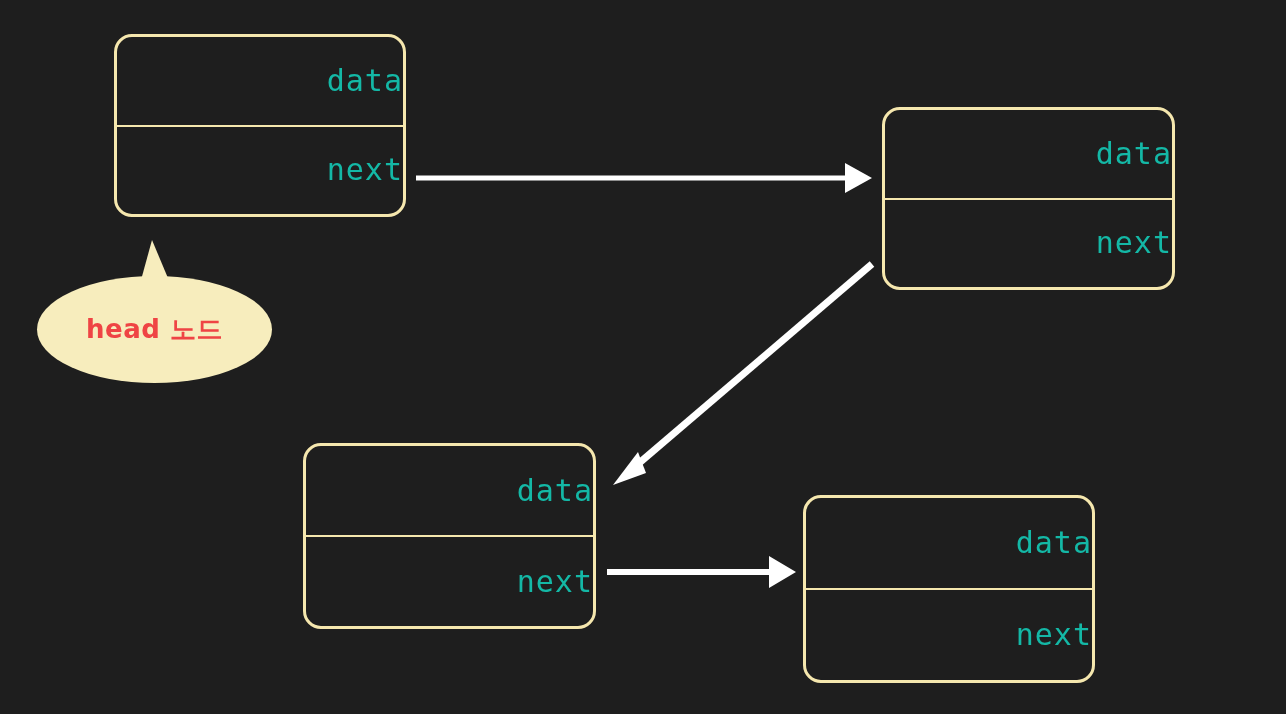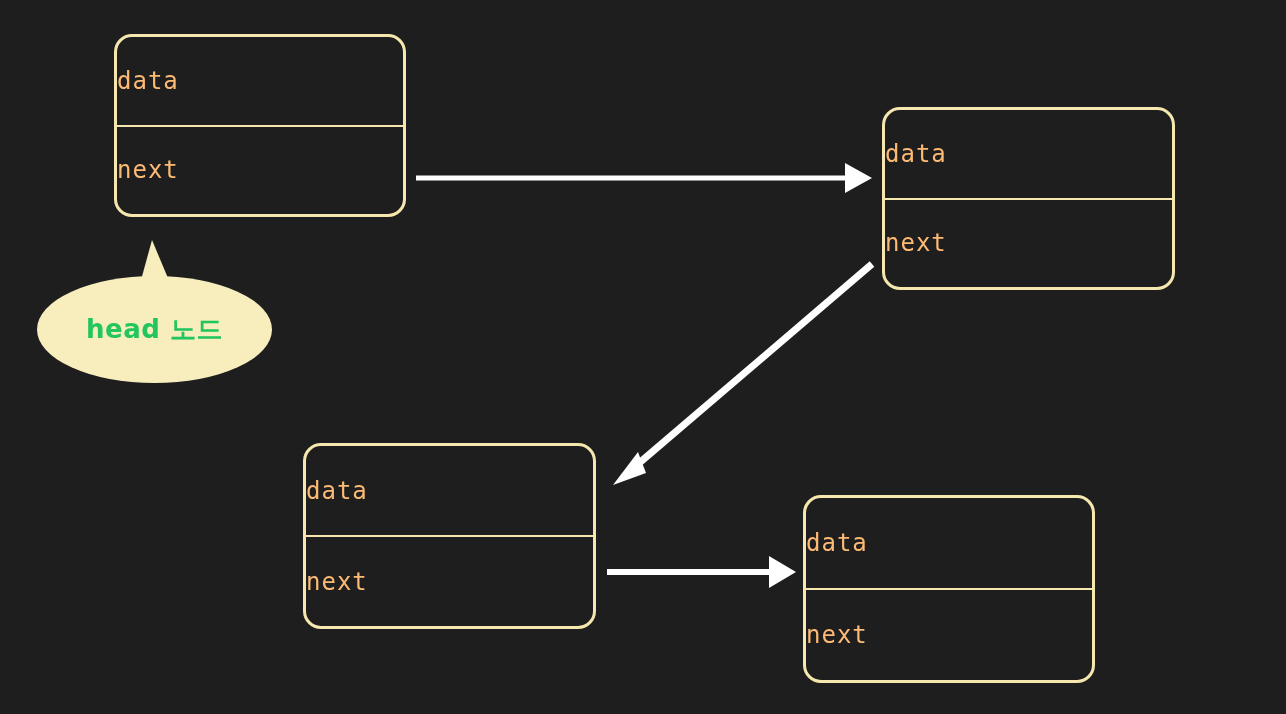--- a/index.html
+++ b/index.html
@@ -25,24 +25,24 @@
     border: 3px solid #f5e7ae;
     border-radius: 18px;
     background: #1e1e1e;
     display: flex;
     flex-direction: column;
   }
   .node-cell {
     flex: 1 1 50%;
     display: flex;
     align-items: center;
-    justify-content: flex-start;
-    color: #fdba74;
+    justify-content: flex-end;
+    color: #14b8a6;
     font-family: "DejaVu Sans Mono", monospace;
-    font-size: 24px;
+    font-size: 30px;
     letter-spacing: 1px;
     line-height: 1;
   }
   .node-cell.top {
     border-bottom: 2px solid #f5e7ae;
   }
 
   
   #arrow-layer {
     position: absolute;
@@ -78,21 +78,21 @@
   }
   .callout-text {
     position: absolute;
     left: 0;
     top: 36px;
     width: 235px;
     height: 107px;
     display: flex;
     align-items: center;
     justify-content: center;
-    color: #22c55e;
+    color: #ef4444;
     font-family: "DejaVu Sans", sans-serif;
     font-size: 26px;
     font-weight: 600;
     letter-spacing: 0.5px;
   }
 </style>
 </head>
 <body>
 
 <div id="canvas">

